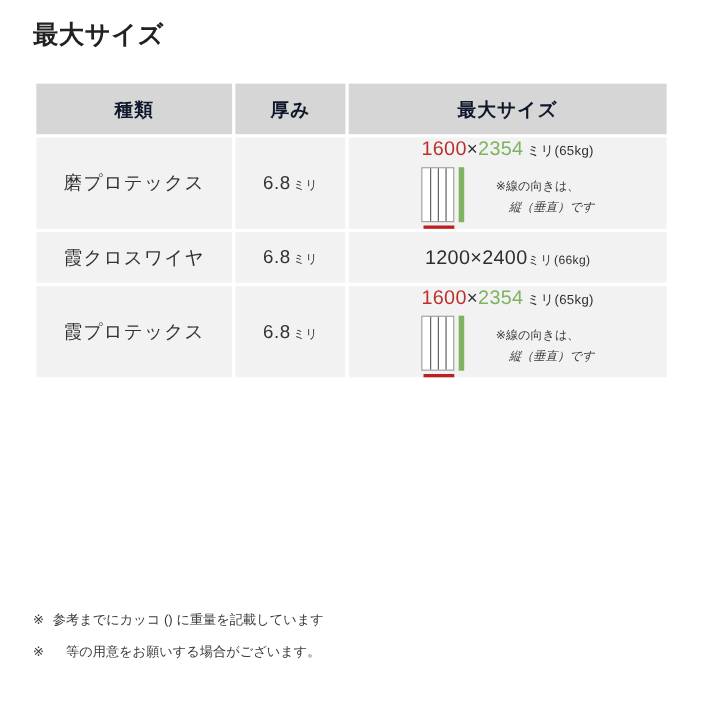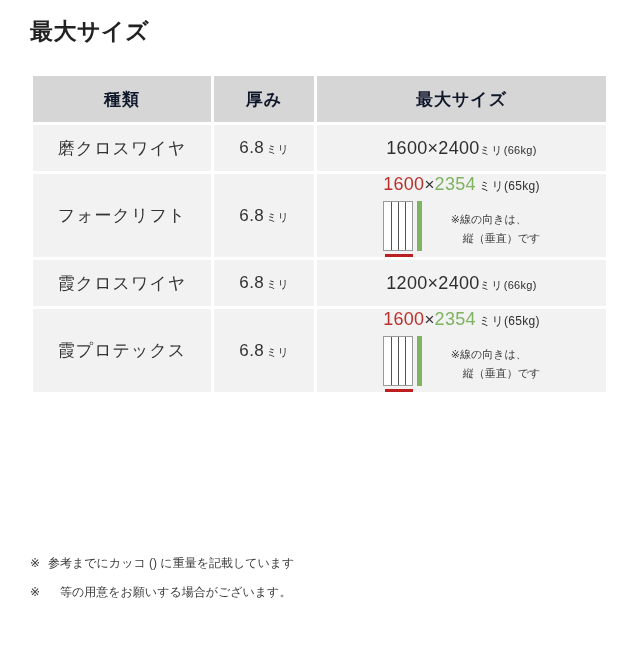--- a/index.html
+++ b/index.html
@@ -172,21 +172,21 @@
     background: #bb1f1f;
   }
 
   .protex-note {
     font-size: 11px;
     line-height: 1.7;
     color: #3a3a3a;
     text-align: left;
     white-space: nowrap;
   }
-  .protex-note .line2 { padding-left: 12px; }
+  .protex-note .line2 { padding-left: 12px; font-style: italic; }
 
   
   .footnotes {
     position: absolute;
     left: 30px;
     top: 552px;
     width: 580px;
   }
   .footnote {
     display: flex;
@@ -222,31 +222,24 @@
     </colgroup>
     <thead>
       <tr>
         <th>種類</th>
         <th>厚み</th>
         <th>最大サイズ</th>
       </tr>
     </thead>
     <tbody>
 
-      <tr>
-        <td class="cell-kind">磨クロスワイヤ</td>
-        <td class="cell-thick"><span>6.8</span><span class="unit">ミリ</span></td>
-        <td>
-          <span class="size-plain"><span>1600×2400</span><span class="unit">ミリ</span><span class="weight">(66kg)</span></span>
-        </td>
-      </tr>
 
 
       <tr class="tall">
-        <td class="cell-kind">フォークリフト</td>
+        <td class="cell-kind">磨プロテックス</td>
         <td class="cell-thick"><span>6.8</span><span class="unit">ミリ</span></td>
         <td>
           <div class="protex-wrap">
             <div class="protex-dims"><span class="w">1600</span><span class="x">×</span><span class="h">2354</span><span class="unit">ミリ</span><span class="weight">(65kg)</span></div>
             <div class="protex-body">
               <div class="diagram">
                 <div class="panel"></div>
                 <div class="vline v1"></div>
                 <div class="vline v2"></div>
                 <div class="vline v3"></div>

